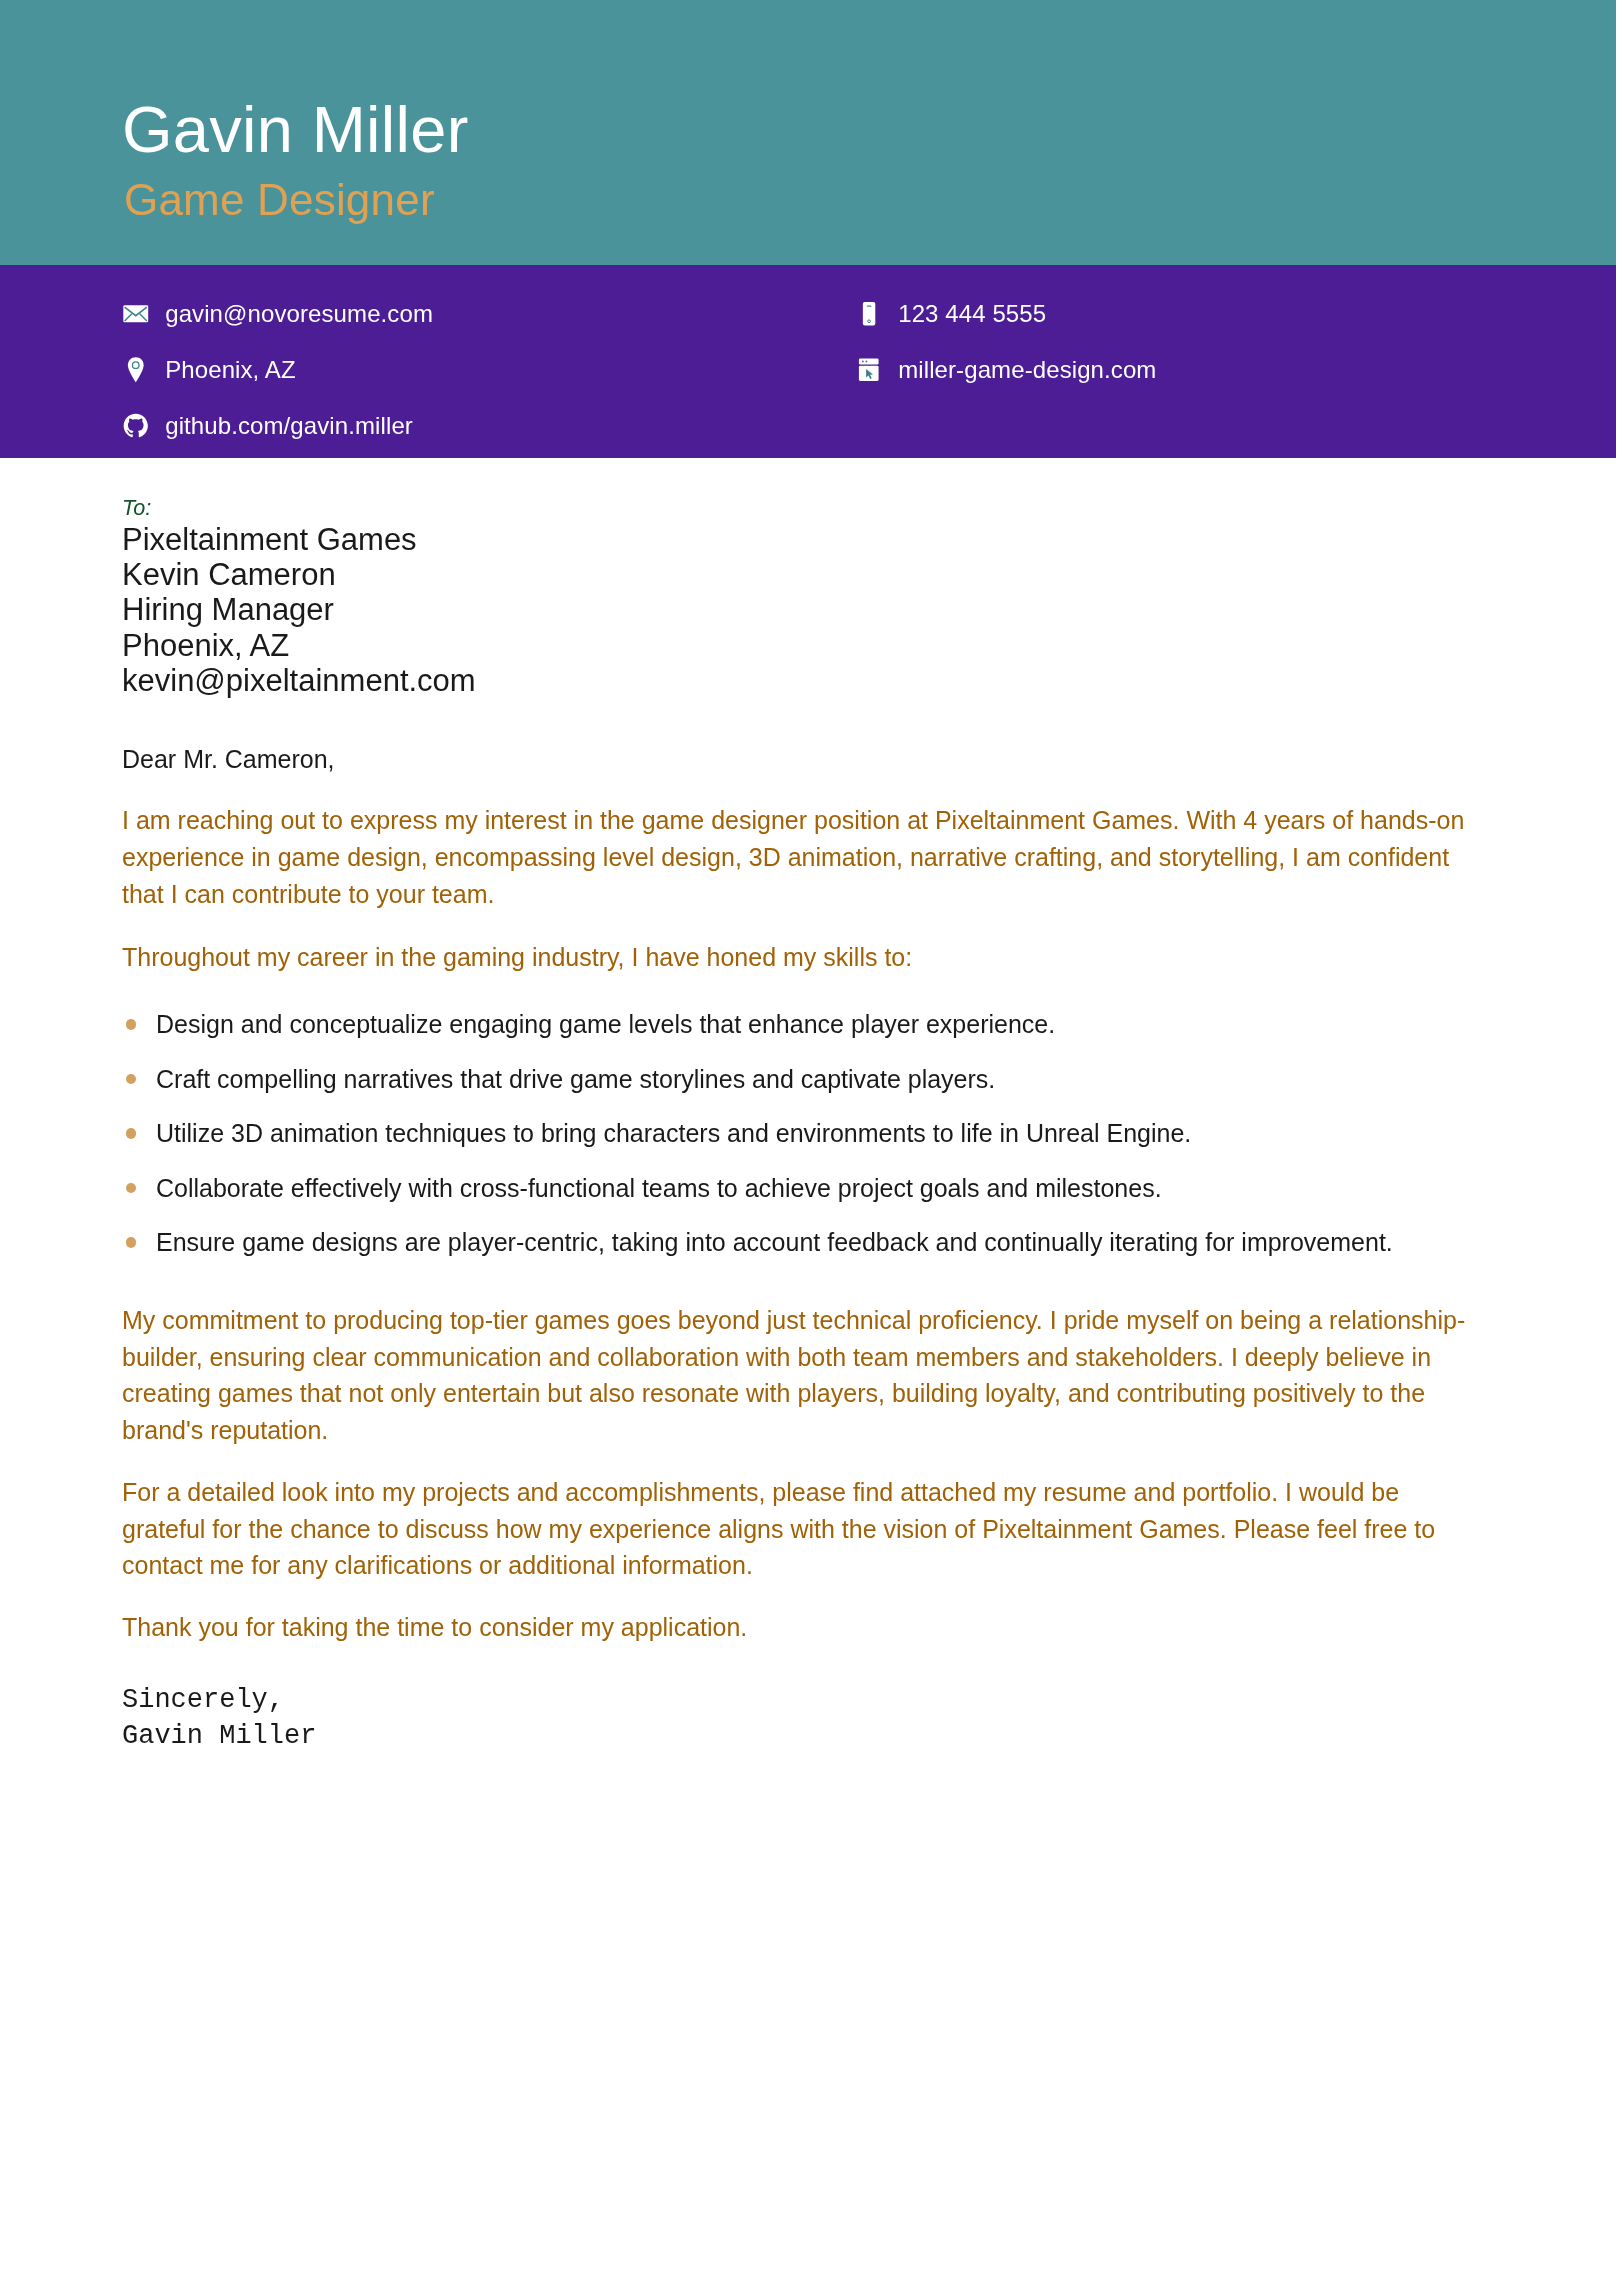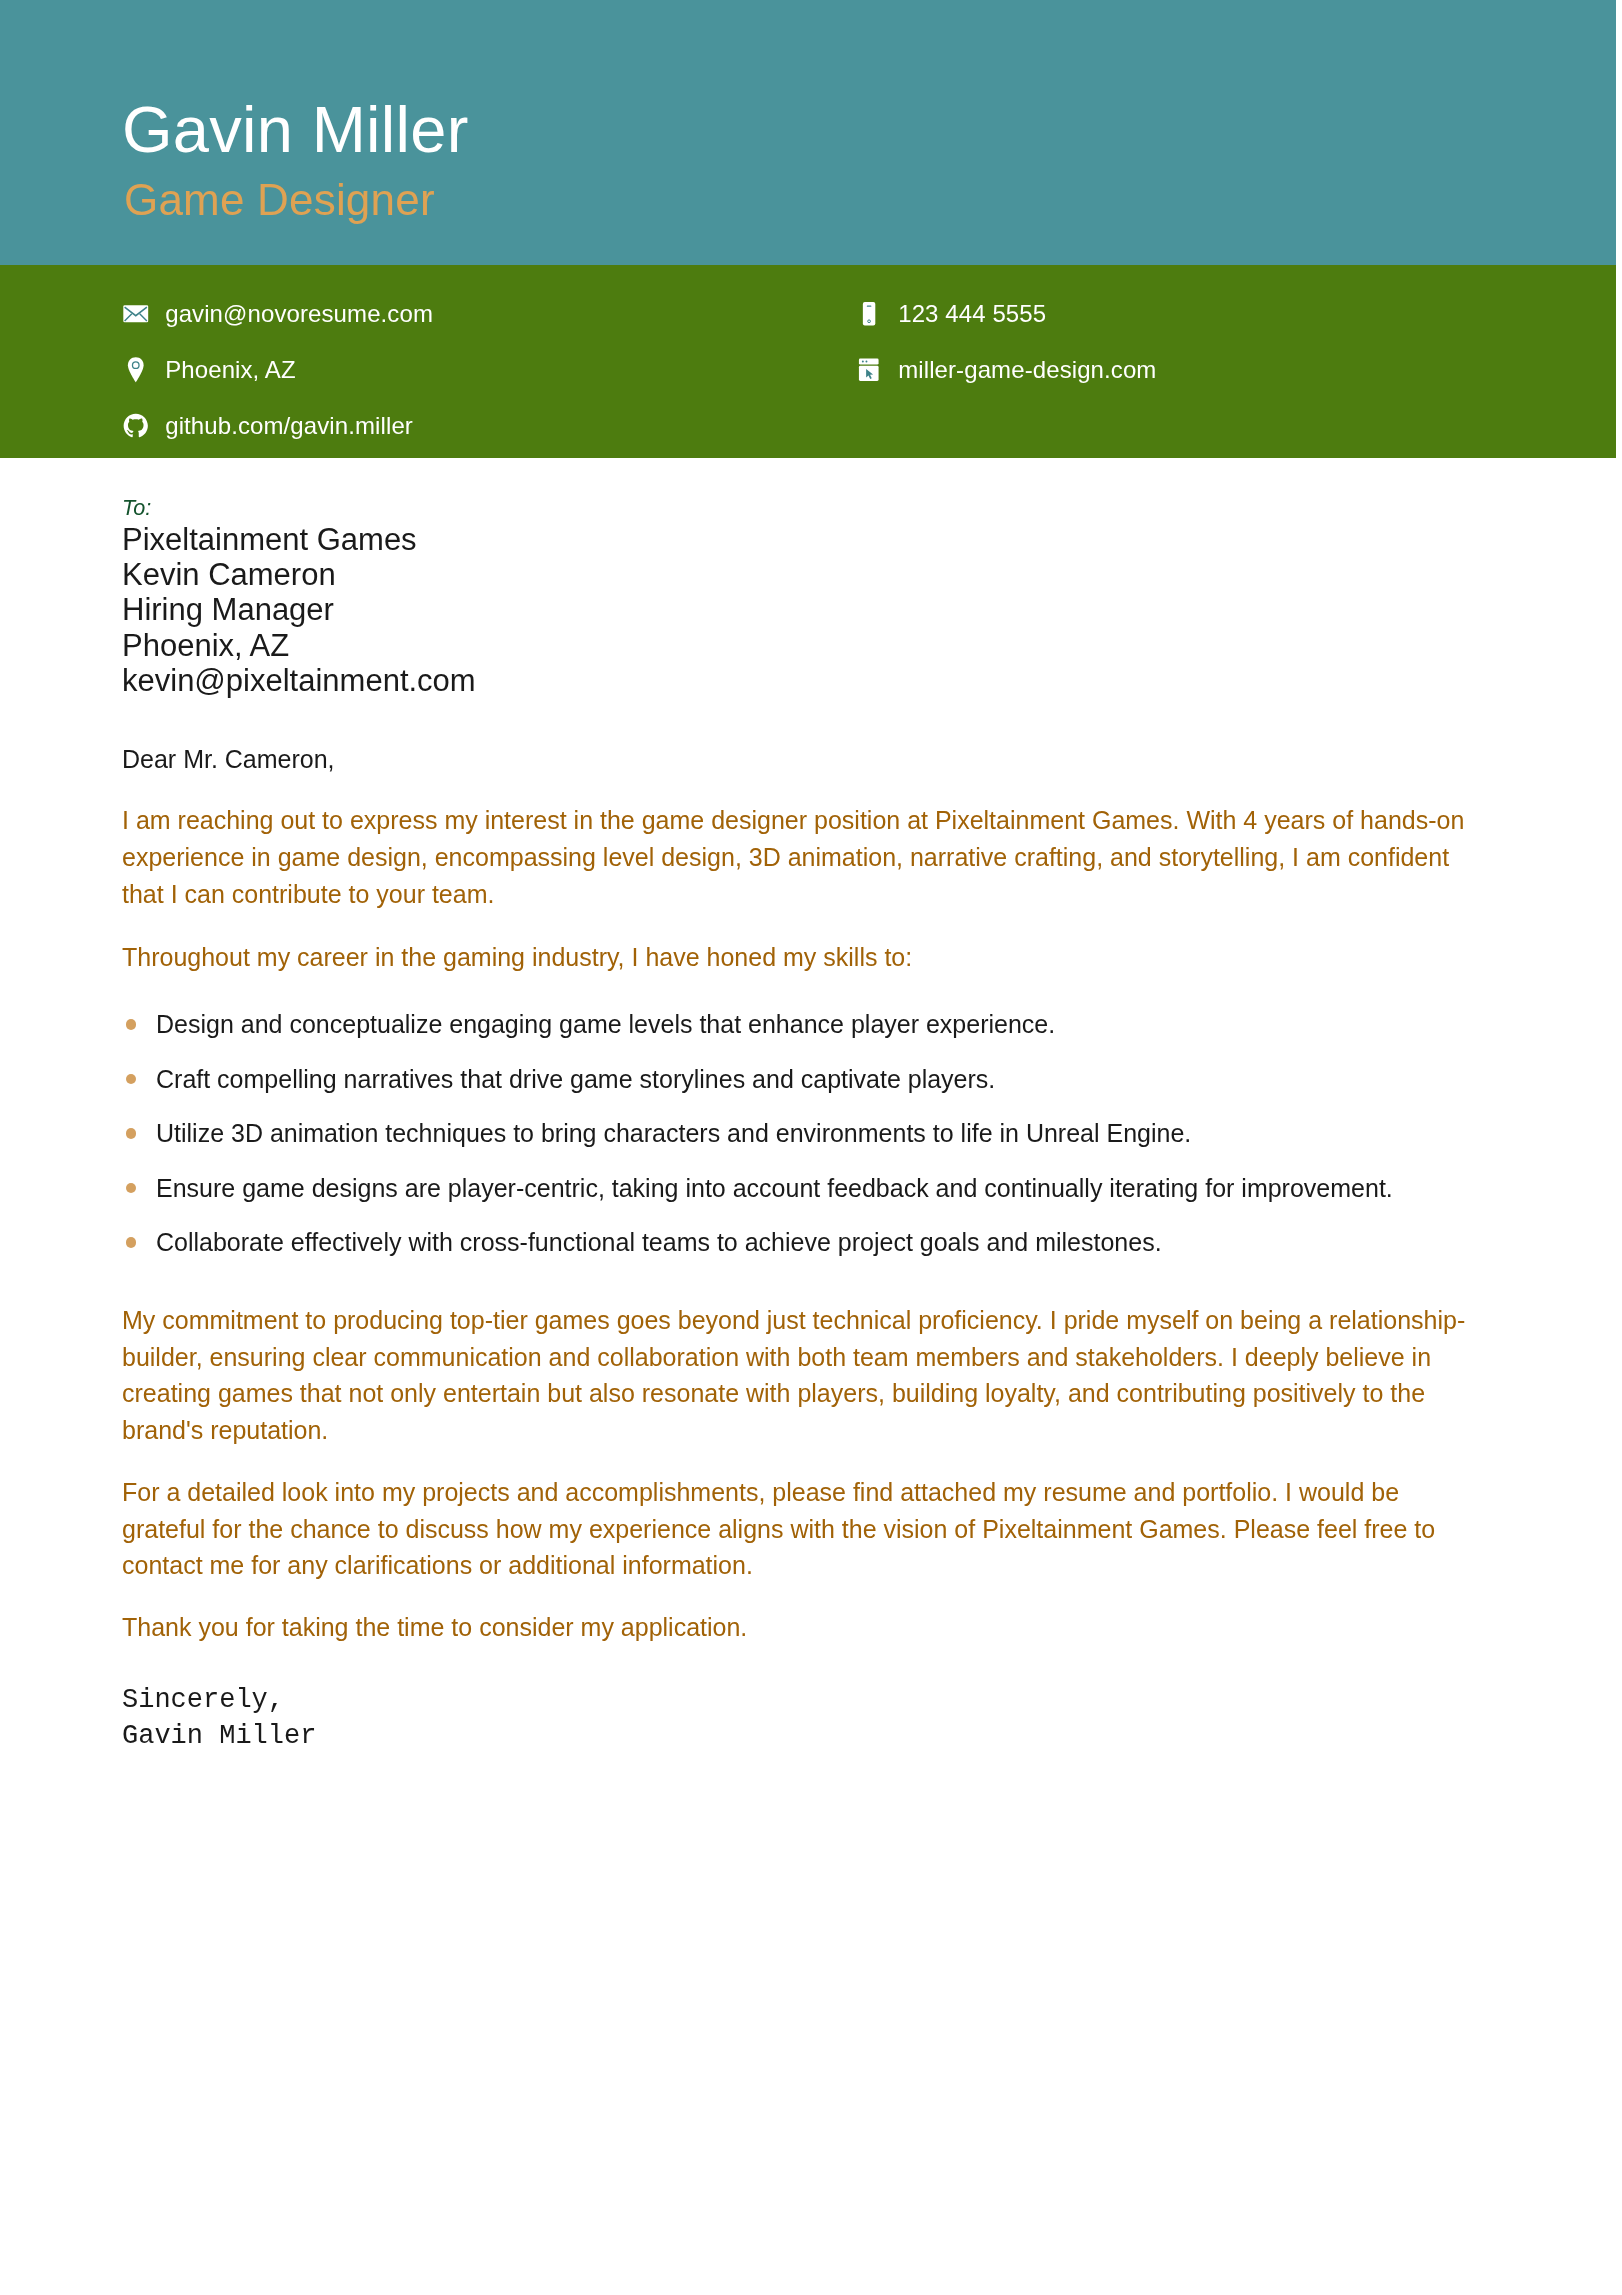--- a/index.html
+++ b/index.html
@@ -52,21 +52,21 @@
     white-space: nowrap;
   }
 
   
   .contact-band {
     position: absolute;
     left: 0;
     top: 265px;
     width: 1622px;
     height: 193px;
-    background: #4d7c0f;
+    background: #4c1d95;
   }
   .contact-grid {
     position: absolute;
     left: 122px;
     top: 21px;
     width: 1374px;
     display: grid;
     grid-template-columns: 733px 1fr;
     grid-auto-rows: 56px;
     align-items: center;
@@ -277,25 +277,25 @@
       <li class="bullet-item">
         <span class="bullet-dot"></span>
         <span>Craft compelling narratives that drive game storylines and captivate players.</span>
       </li>
       <li class="bullet-item">
         <span class="bullet-dot"></span>
         <span>Utilize 3D animation techniques to bring characters and environments to life in Unreal Engine.</span>
       </li>
       <li class="bullet-item">
         <span class="bullet-dot"></span>
+        <span>Collaborate effectively with cross-functional teams to achieve project goals and milestones.</span>
+      </li>
+      <li class="bullet-item">
+        <span class="bullet-dot"></span>
         <span>Ensure game designs are player-centric, taking into account feedback and continually iterating for improvement.</span>
-      </li>
-      <li class="bullet-item">
-        <span class="bullet-dot"></span>
-        <span>Collaborate effectively with cross-functional teams to achieve project goals and milestones.</span>
       </li>
     </ul>
 
     <div class="para after-list">My commitment to producing top-tier games goes beyond just technical proficiency. I pride myself on being a relationship-builder, ensuring clear communication and collaboration with both team members and stakeholders. I deeply believe in creating games that not only entertain but also resonate with players, building loyalty, and contributing positively to the brand's reputation.</div>
 
     <div class="para">For a detailed look into my projects and accomplishments, please find attached my resume and portfolio. I would be grateful for the chance to discuss how my experience aligns with the vision of Pixeltainment Games. Please feel free to contact me for any clarifications or additional information.</div>
 
     <div class="para">Thank you for taking the time to consider my application.</div>
 
     <div class="signoff">

